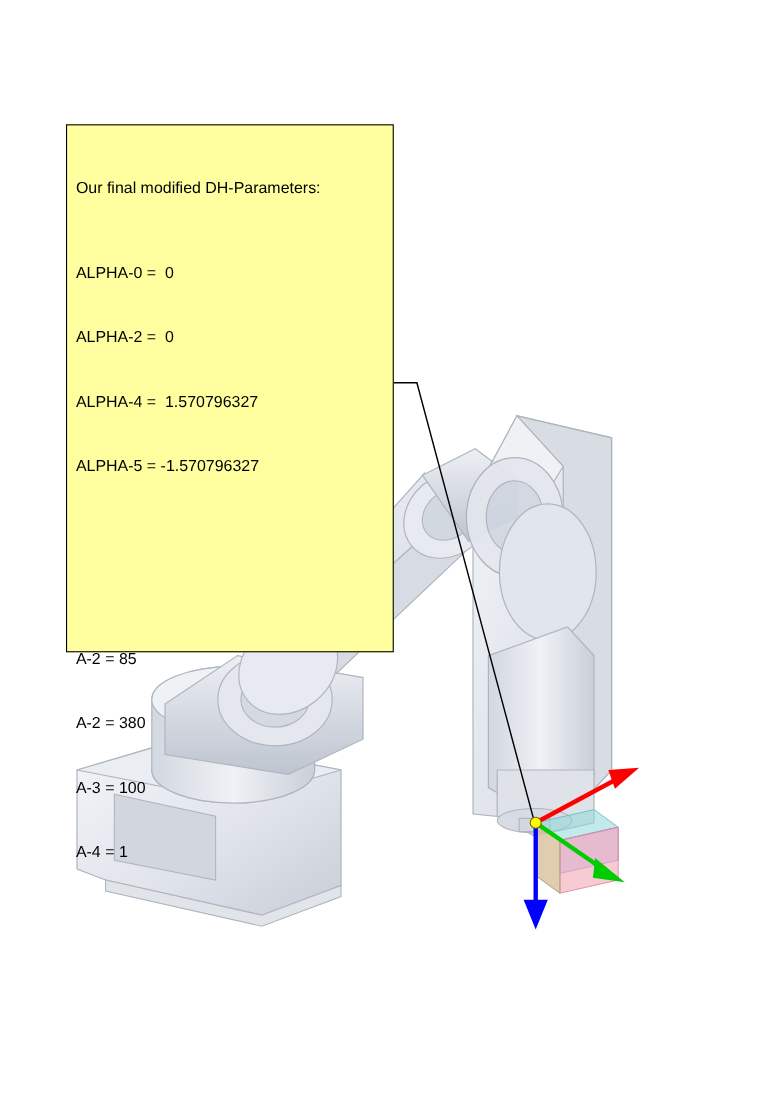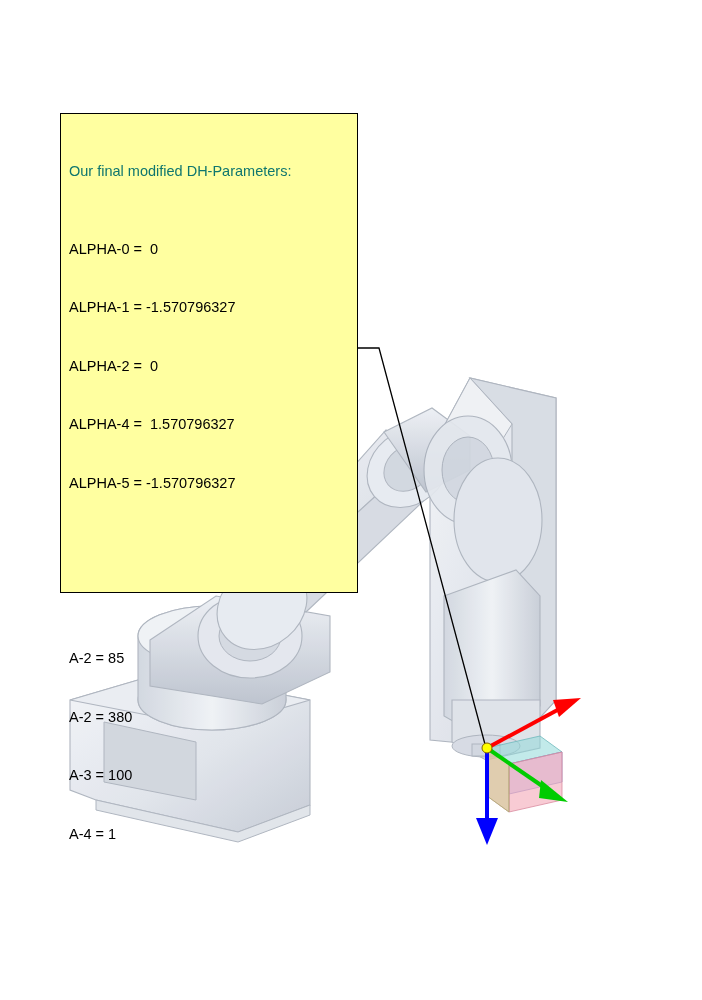--- a/index.html
+++ b/index.html
@@ -41,21 +41,21 @@
     line-height: 19.5px;
     color: #000000;
     white-space: pre;
     font-family: "Liberation Sans", sans-serif;
   }
   #callout .title {
     display: block;
     font-size: 14.5px;
     line-height: 19.5px;
     margin-bottom: 19px;
-    color: #0f766e;
+    color: #000000;
   }
   #callout .gap {
     display: block;
     height: 19.5px;
   }
   .row { display: block; }
 </style>
 </head>
 <body>
 
@@ -165,21 +165,20 @@
         <polygon points="487,845 476,818 498,818" fill="#0000ff"></polygon>
       </g>
 
       <circle cx="487" cy="748" r="5" fill="#ffff00" stroke="#806000" stroke-width="1"></circle>
     </g>
   </svg>
 
   <div id="callout">
     <span class="title">Our final modified DH-Parameters:</span>
     <span class="row">ALPHA-0 =  0</span>
-    <span class="row">ALPHA-1 = -1.570796327</span>
     <span class="row">ALPHA-2 =  0</span>
     <span class="row">ALPHA-4 =  1.570796327</span>
     <span class="row">ALPHA-5 = -1.570796327</span>
     <span class="gap"></span>
     <span class="gap"></span>
     <span class="row">A-2 = 85</span>
     <span class="row">A-2 = 380</span>
     <span class="row">A-3 = 100</span>
     <span class="row">A-4 = 1</span>
     

